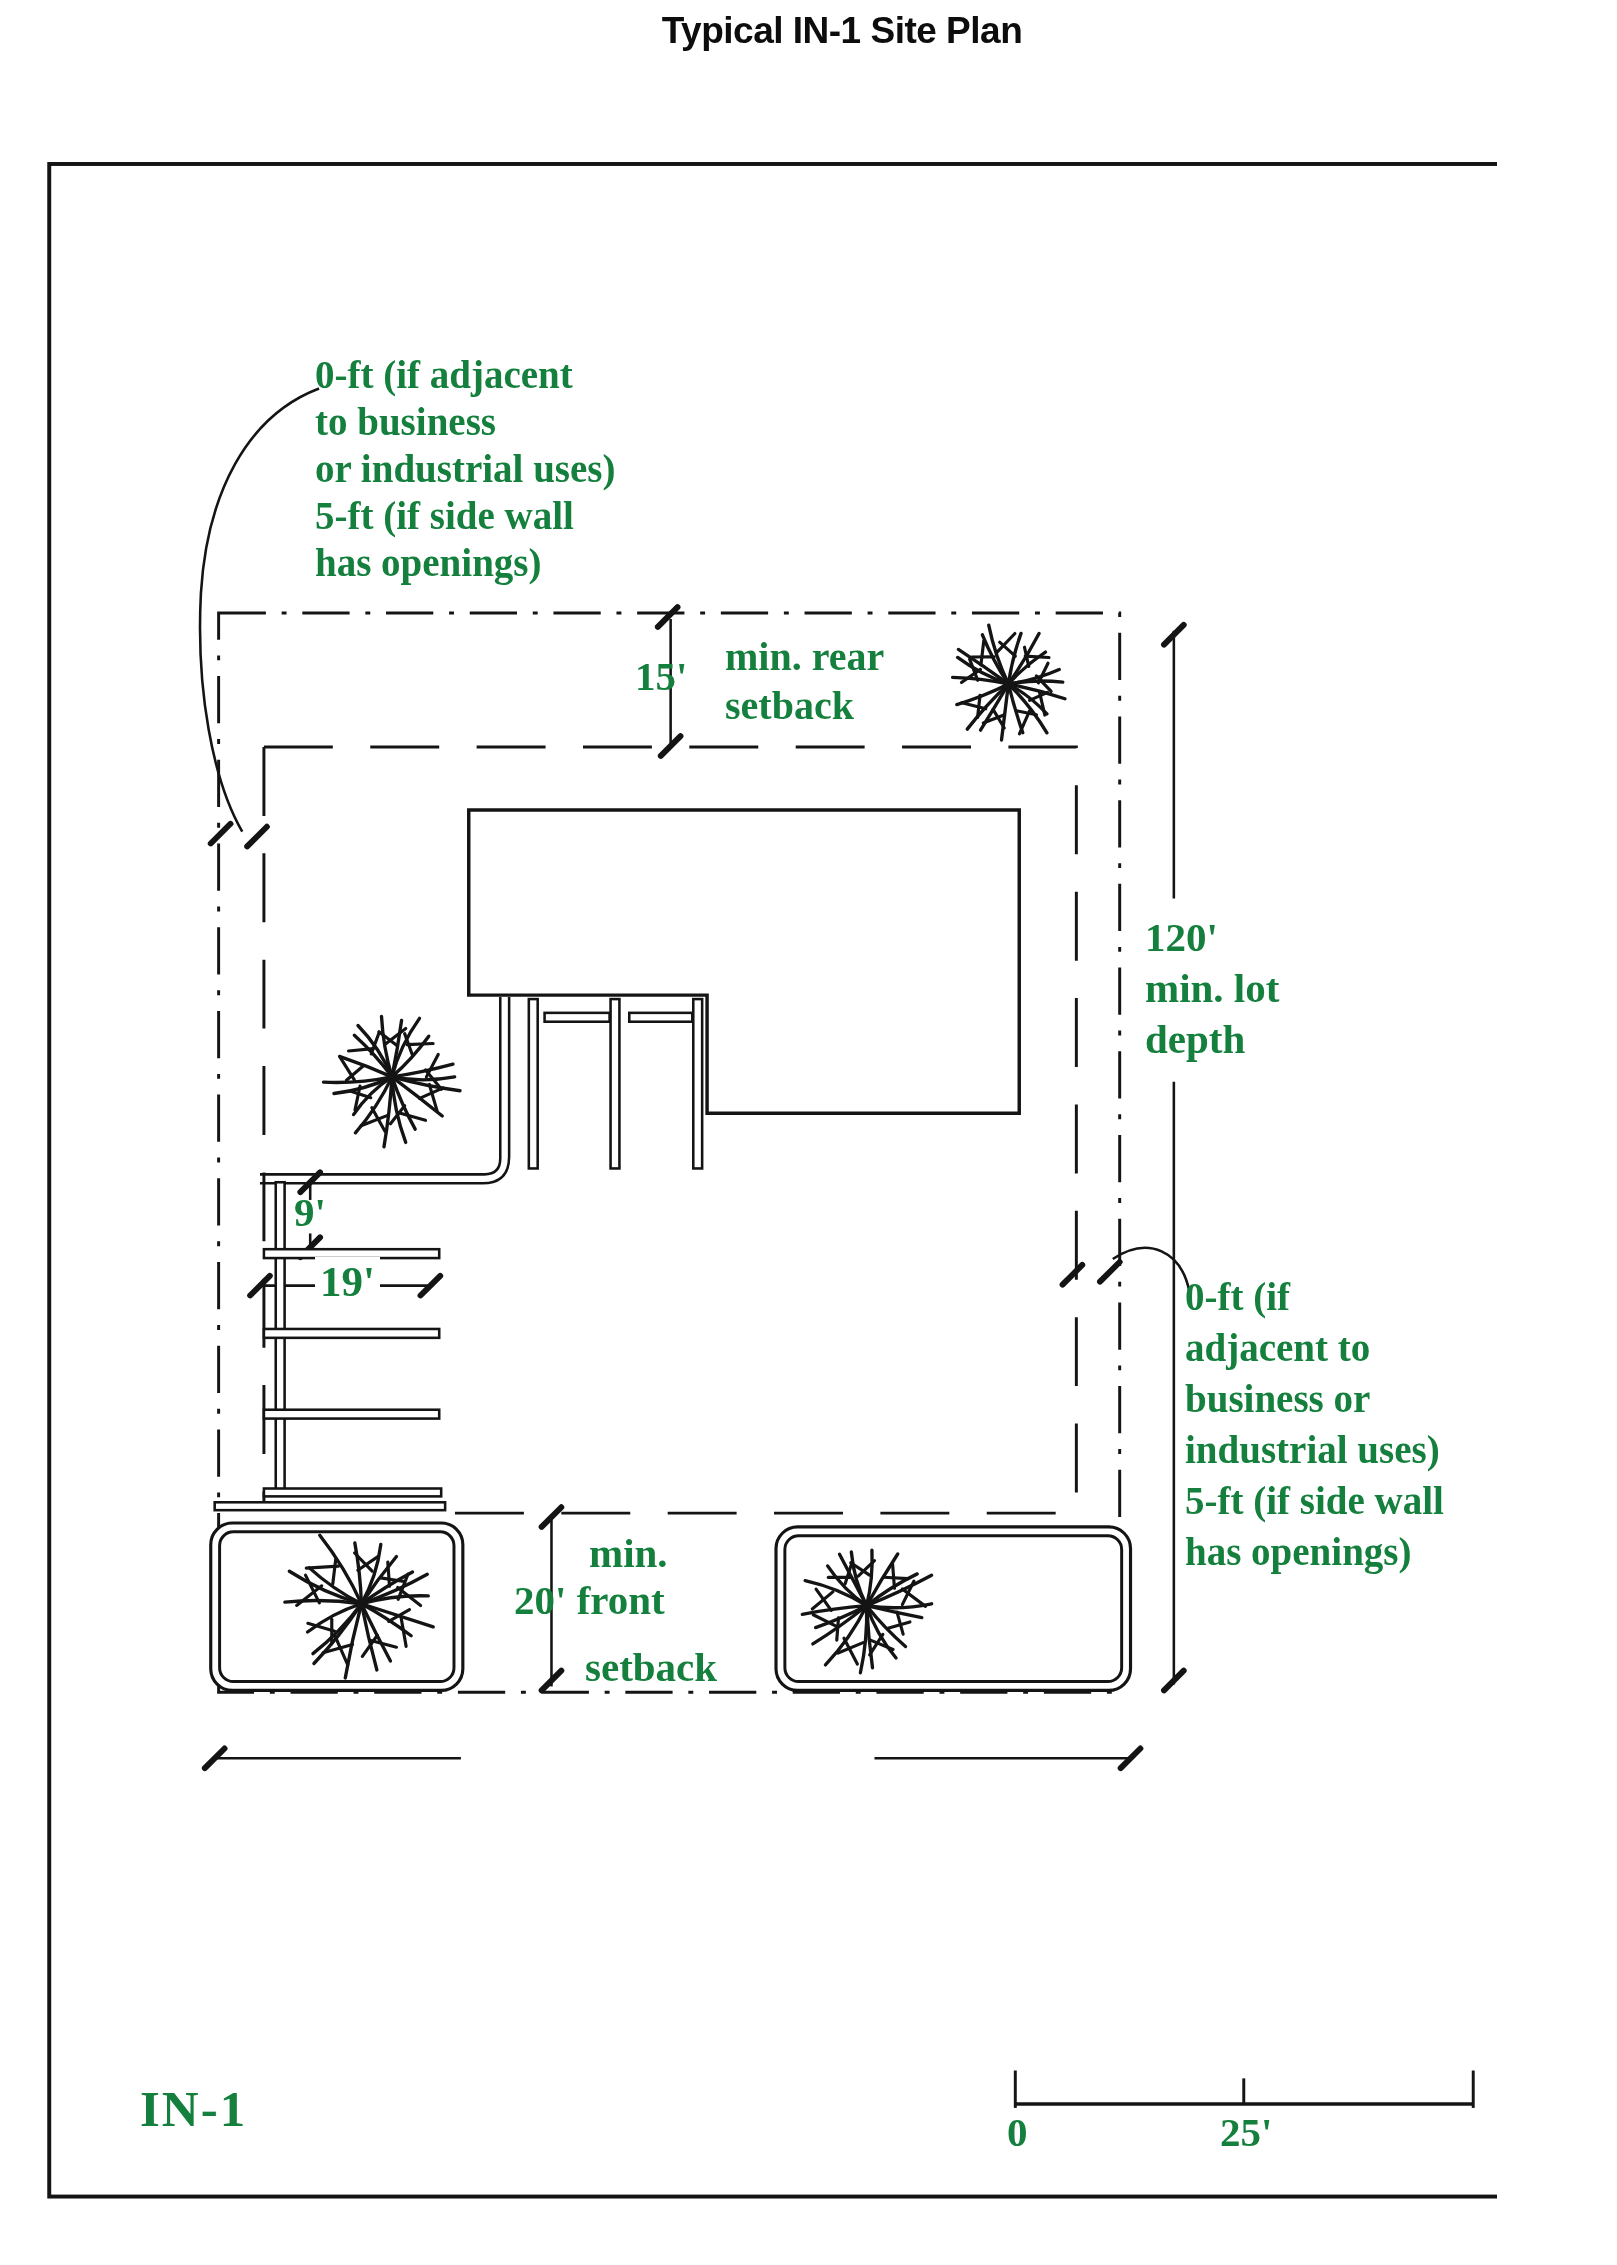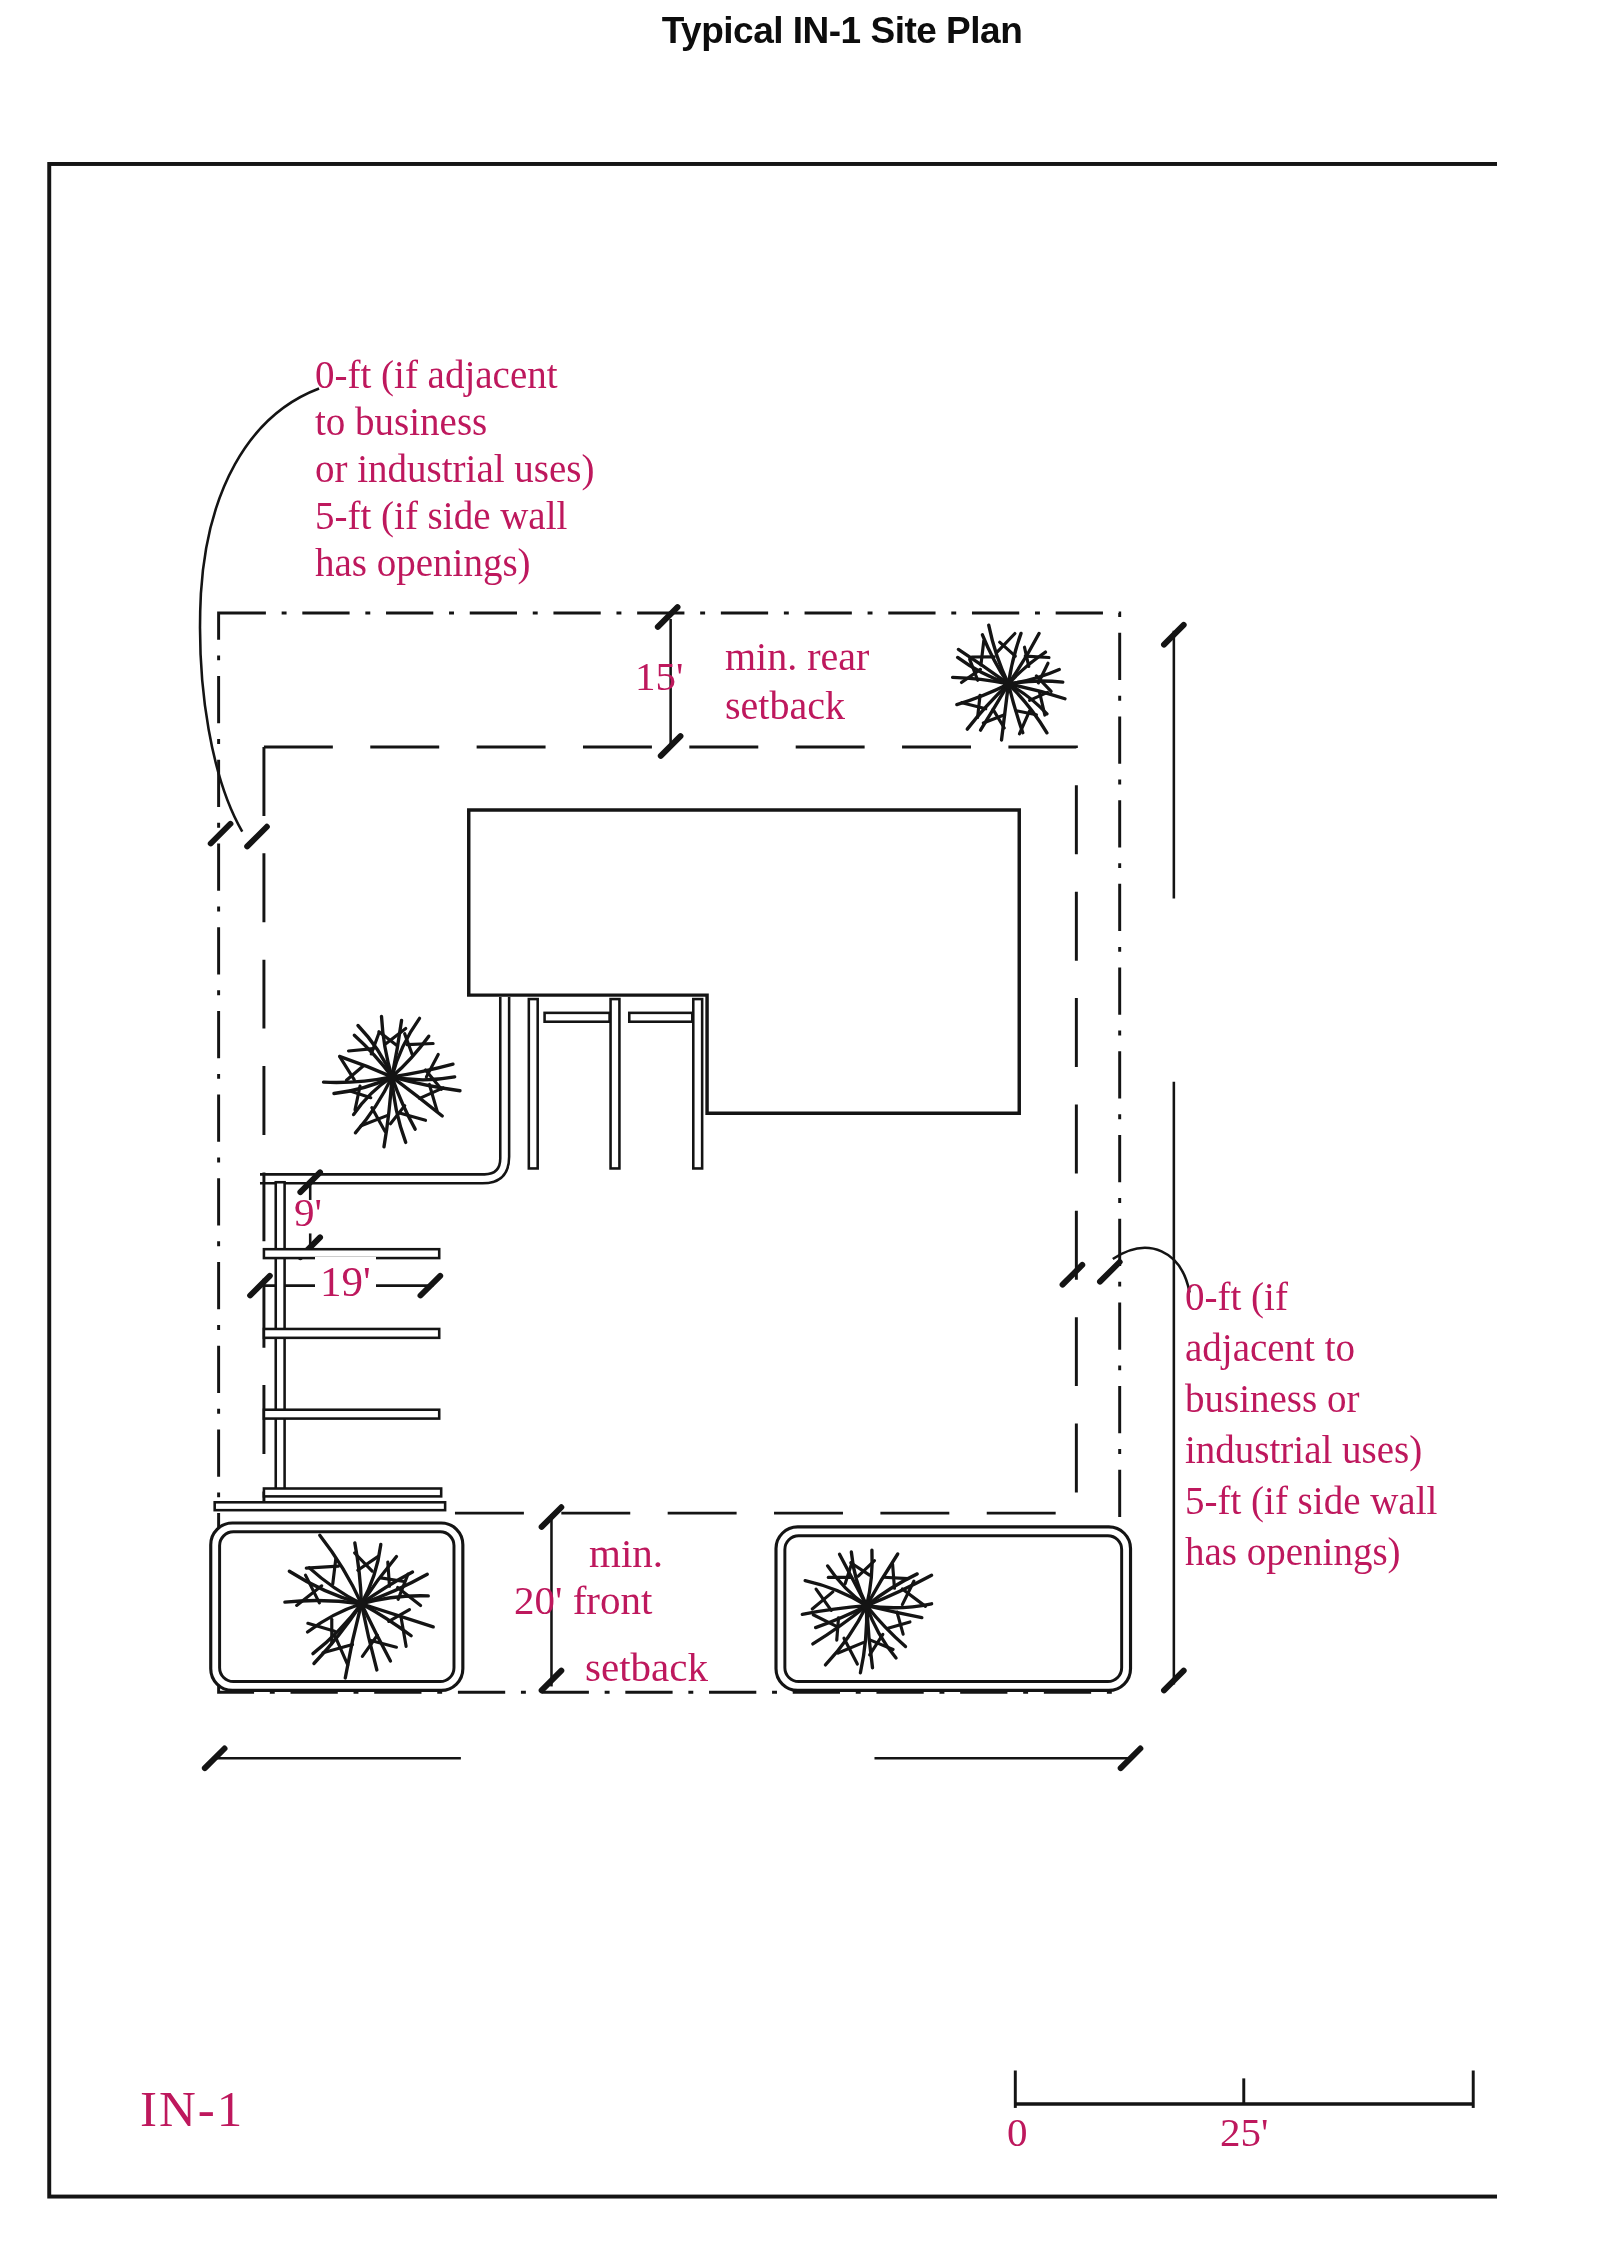--- a/index.html
+++ b/index.html
@@ -1,23 +1,24 @@
 <!DOCTYPE html>
 <html><head>
 <meta charset="utf-8">
 <style>
   html,body{margin:0;padding:0;background:#ffffff;}
   #page{position:relative;width:1497px;height:2266px;background:#ffffff;overflow:hidden;}
   #plan-svg{position:absolute;left:0;top:0;}
   .lbl{
     position:absolute;
     font-family:"Liberation Serif","DejaVu Serif",serif;
-    color:#be185d;
+    color:#15803d;
     white-space:pre-line;
     line-height:1.18;
+    font-weight:bold;
   }
   .title{
     position:absolute;
     font-family:"Liberation Sans","DejaVu Sans",sans-serif;
     font-weight:700;
     color:#0d0d0d;
     letter-spacing:-0.5px;
     white-space:nowrap;
   }
   .onwhite{background:#ffffff;padding:0 4.9px;}
@@ -249,20 +250,23 @@
 or industrial uses)
 5-ft (if side wall
 has openings)</div>
 
   <div class="lbl" style="left:635px;top:652px;font-size:41px;">15'</div>
 
   <div class="lbl" style="left:725px;top:632px;font-size:40px;line-height:49px;">min. rear
 setback</div>
 
 
+  <div class="lbl" style="left:1145px;top:912px;font-size:41px;line-height:51px;">120'
+min. lot
+depth</div>
 
   <div class="lbl" style="left:294px;top:1188px;font-size:41px;">9'</div>
 
   <div class="lbl onwhite" style="left:315px;top:1257px;font-size:43px;">19'</div>
 
   <div class="lbl" style="left:1185px;top:1271px;font-size:39px;line-height:51px;">0-ft (if
 adjacent to
 business or
 industrial uses)
 5-ft (if side wall

